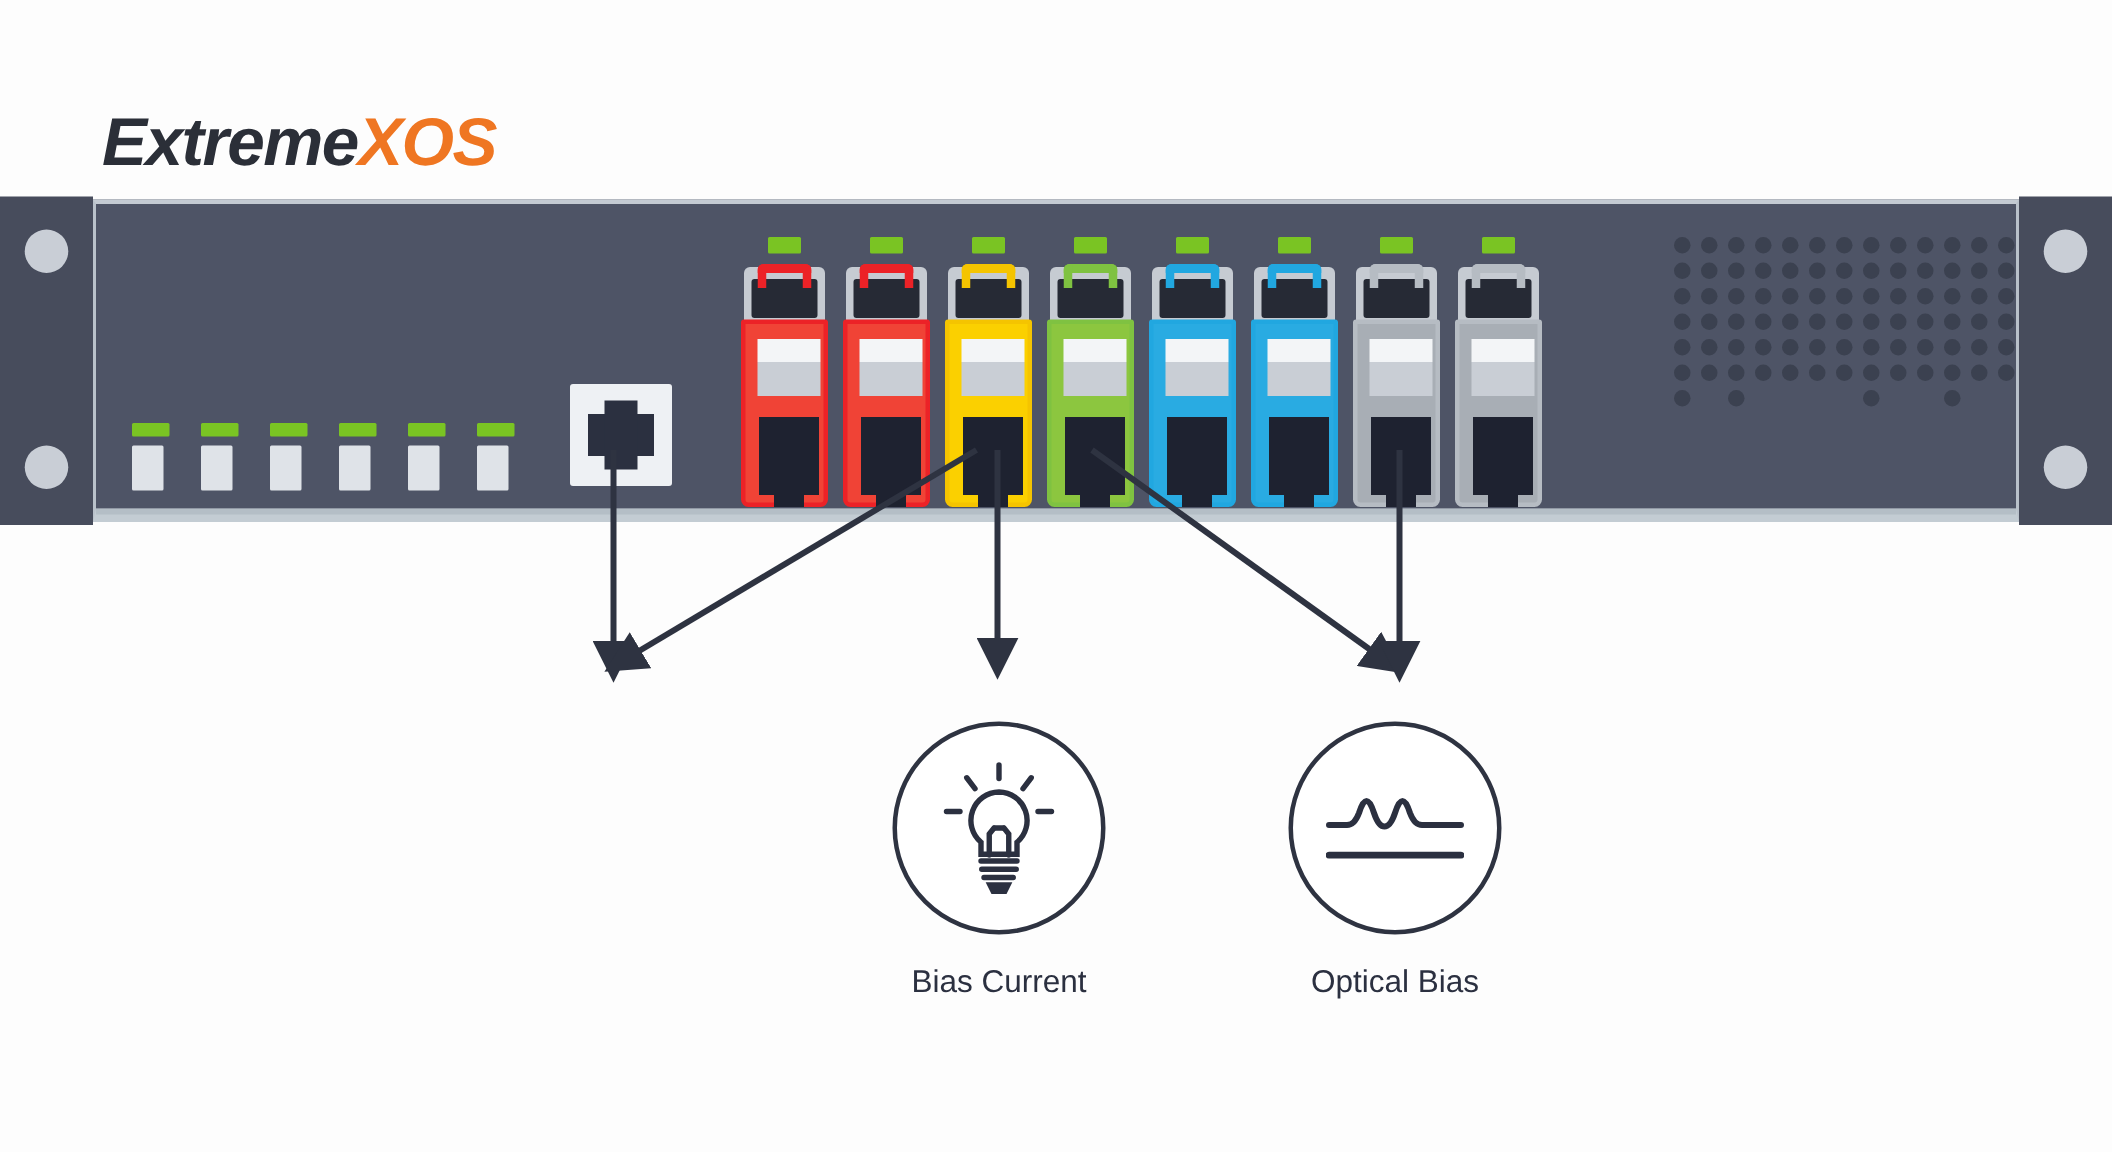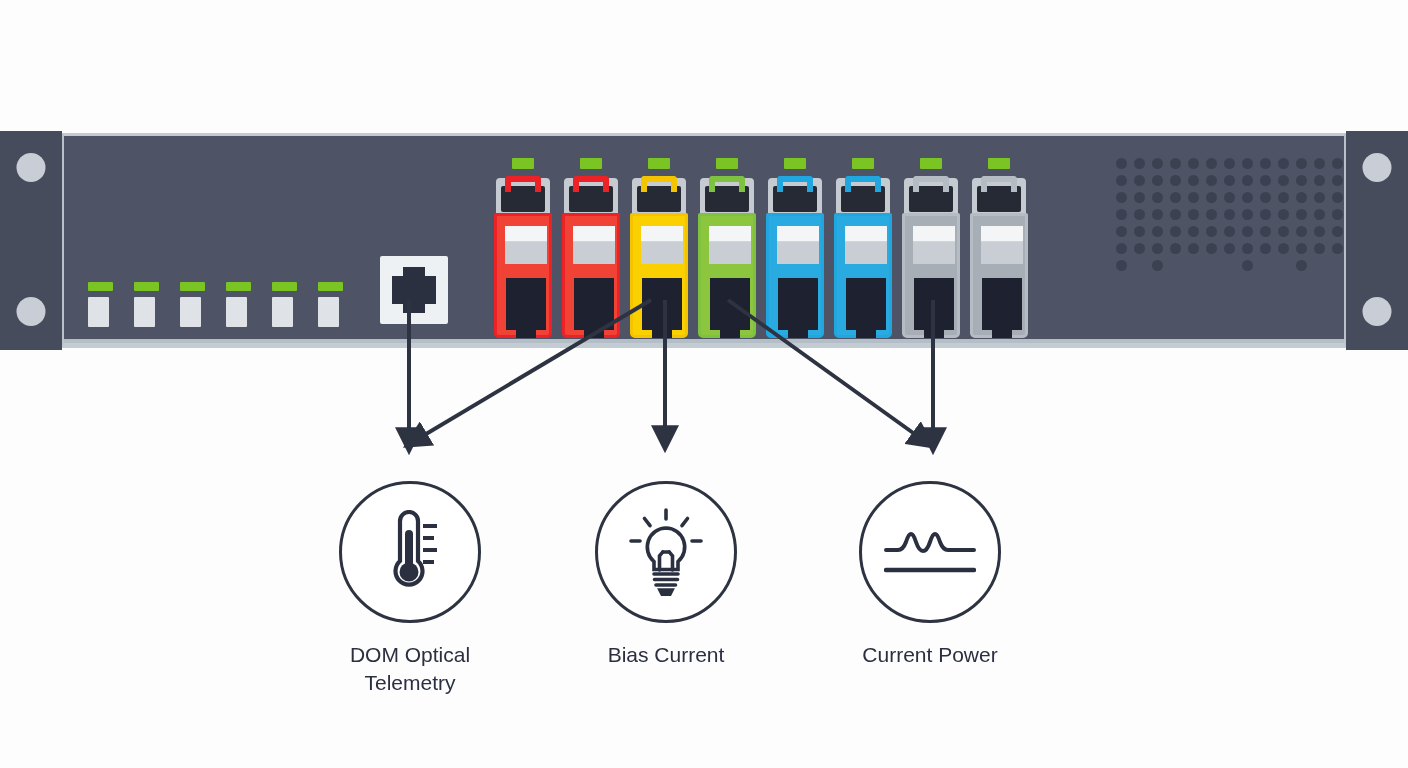--- a/index.html
+++ b/index.html
@@ -219,20 +219,23 @@
     font-size: 30px;
     color: #21252f;
     line-height: 1.53;
   }
 </style>
 </head>
 <body>
 
 <div id="stage">
 
+  <div id="logo">
+    <span class="lg-a">Extreme</span><span class="lg-b">XOS</span>
+  </div>
 
   <div id="chassis">
 
     <div class="rack-ear left">
       <div class="ear-hole top"></div>
       <div class="ear-hole bot"></div>
     </div>
     <div class="rack-ear right">
       <div class="ear-hole top"></div>
       <div class="ear-hole bot"></div>
@@ -465,32 +468,20 @@
 
     <line x1="651" y1="300" x2="416" y2="440" stroke="#2e3341" stroke-width="4" marker-end="url(#ah)"></line>
 
     <line x1="665" y1="300" x2="665" y2="438" stroke="#2e3341" stroke-width="4" marker-end="url(#ah)"></line>
 
     <line x1="728" y1="300" x2="923" y2="440" stroke="#2e3341" stroke-width="4" marker-end="url(#ah)"></line>
 
     <line x1="933" y1="300" x2="933" y2="440" stroke="#2e3341" stroke-width="4" marker-end="url(#ah)"></line>
   </svg>
 
-  <div class="feature" id="feat-dom">
-    <div class="circle">
-      <svg width="74" height="84" viewBox="0 0 74 84">
-        <path d="M27 11 a9 9 0 0 1 18 0 v40 a13.5 13.5 0 1 1 -18 0 z" fill="none" stroke="#2b3040" stroke-width="4.2"></path>
-        <path d="M36 24 v36" stroke="#2b3040" stroke-width="8" stroke-linecap="round"></path>
-        <circle cx="36" cy="62" r="9.5" fill="#2b3040"></circle>
-        <path d="M50 16 h14 M50 28 h11 M50 40 h14 M50 52 h11" stroke="#2b3040" stroke-width="4" stroke-linecap="butt"></path>
-      </svg>
-    </div>
-    <div class="cap">DOM Optical
-Telemetry</div>
-  </div>
 
   <div class="feature" id="feat-bias">
     <div class="circle">
       <svg width="86" height="88" viewBox="0 0 86 88">
         <g stroke="#2b3040" stroke-width="3.6" fill="none" stroke-linecap="round">
           <path d="M43 20 a19 19 0 0 1 12 33.5 v8 h-24 v-8 A19 19 0 0 1 43 20 z"></path>
           <path d="M43 2 v9"></path>
           <path d="M21.5 10.5 l5.5 7.2"></path>
           <path d="M64.5 10.5 l-5.5 7.2"></path>
           <path d="M8 33 h9"></path>
@@ -505,17 +496,17 @@
     <div class="cap">Bias Current</div>
   </div>
 
   <div class="feature" id="feat-power">
     <div class="circle">
       <svg width="92" height="60" viewBox="0 0 92 60">
         <path d="M2 28 h12 q5 0 8 -8 q5 -16 10 0 q3 9 7 9 q4 0 7 -9 q5 -16 10 0 q3 8 8 8 h26" fill="none" stroke="#2b3040" stroke-width="4" stroke-linecap="round" stroke-linejoin="round"></path>
         <path d="M2 48 h88" stroke="#2b3040" stroke-width="4.5" stroke-linecap="round"></path>
       </svg>
     </div>
-    <div class="cap">Current Power</div>
+    <div class="cap">Optical Bias</div>
   </div>
 
 
 </div>
 
 </body></html>

